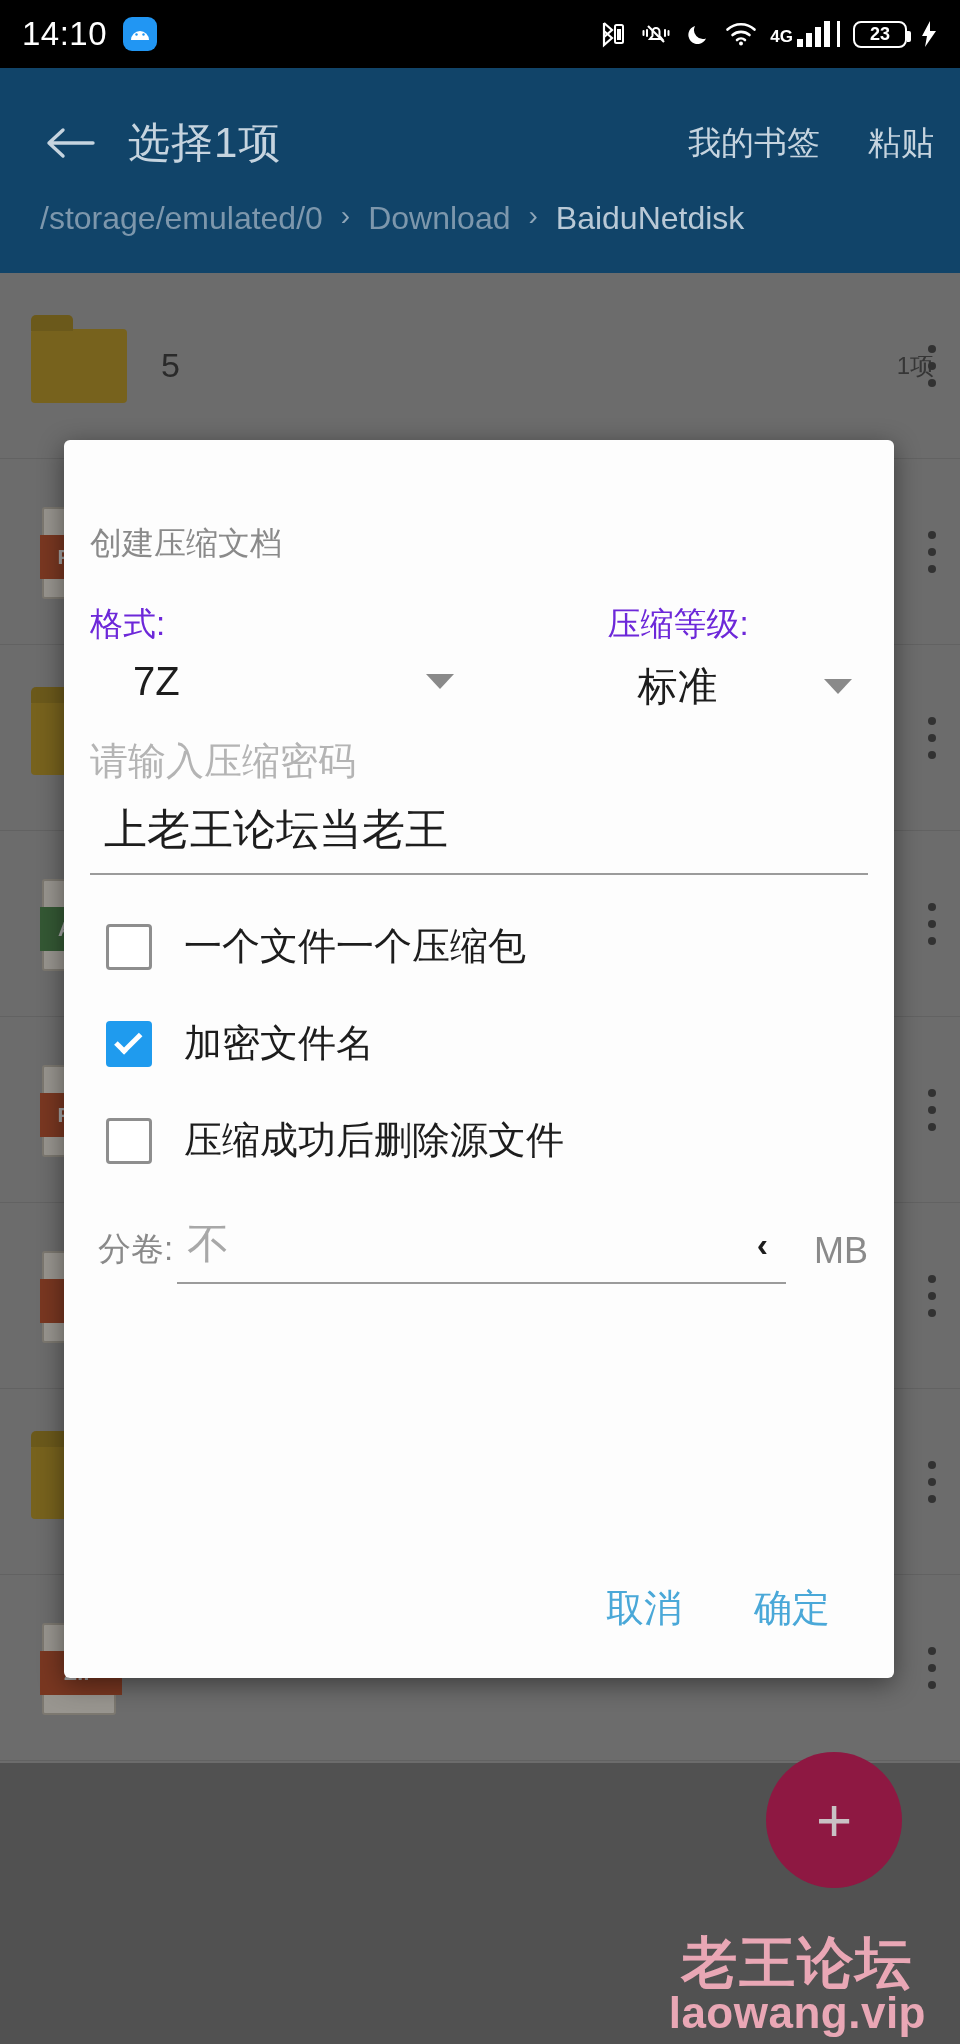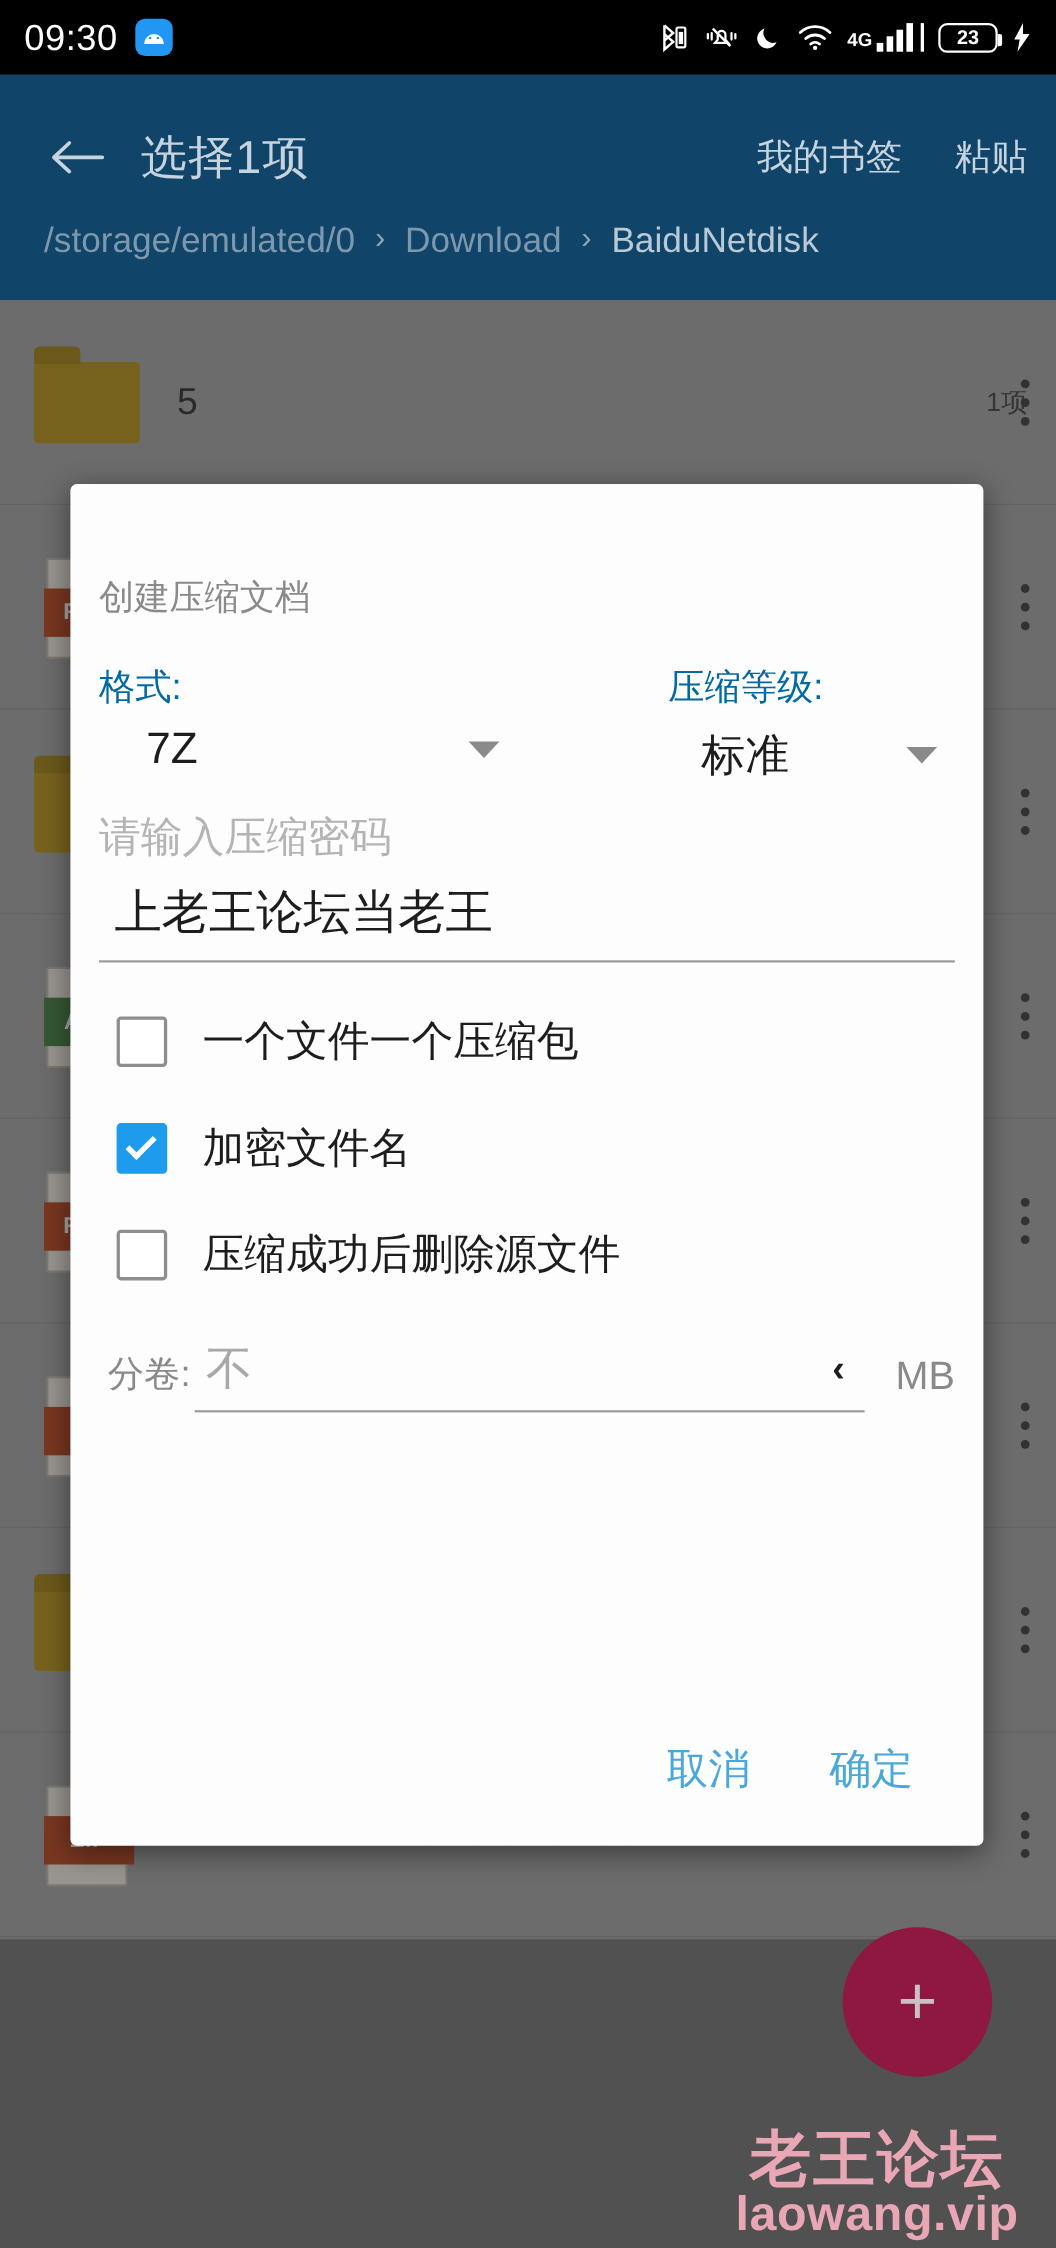--- a/index.html
+++ b/index.html
@@ -147,21 +147,21 @@
   .field { margin-top: 22px; }
   .field-label { font-size: 38px; color: #b4b4b4; }
   .field-value {
     font-size: 43px; color: #1d1d1d; padding: 14px 0 14px 14px;
     border-bottom: 2px solid #9b9b9b;
   }
 
   .selrow { display: flex; margin-top: 36px; gap: 0; }
   .selcol { flex: 1; }
   .selcol.right { padding-left: 18px; }
-  .sel-label { font-size: 33px; color: #0369a1; }
+  .sel-label { font-size: 33px; color: #6d28d9; }
   .sel-label.center { text-align: center; }
   .sel-ctl {
     display: flex; align-items: center; justify-content: space-between;
     padding-top: 12px; padding-right: 16px;
   }
   .sel-val { font-size: 40px; color: #1d1d1d; margin-left: 43px; }
   .sel-val.center { flex: 1; text-align: center; }
   .caret {
     width: 0; height: 0; border-left: 14px solid transparent;
     border-right: 14px solid transparent; border-top: 15px solid #8a8a8a;
@@ -197,21 +197,21 @@
   }
   .dlg-btn { font-size: 38px; color: #4aa8d8; }
 </style>
 </head>
 <body>
 
 <div id="screen">
 
   <div class="statusbar">
     <div class="sb-left">
-      <div class="sb-clock">09:30</div>
+      <div class="sb-clock">14:10</div>
       <div class="sb-appicon">
         <svg width="22" height="16" viewBox="0 0 22 16" aria-hidden="true">
           <path d="M2 14h18a9 9 0 0 0-18 0z" fill="#fff"></path>
           <circle cx="7.5" cy="8.5" r="1.2" fill="#2196f3"></circle>
           <circle cx="14.5" cy="8.5" r="1.2" fill="#2196f3"></circle>
         </svg>
       </div>
     </div>
     <div class="sb-right">
       <span class="sb-ico">

